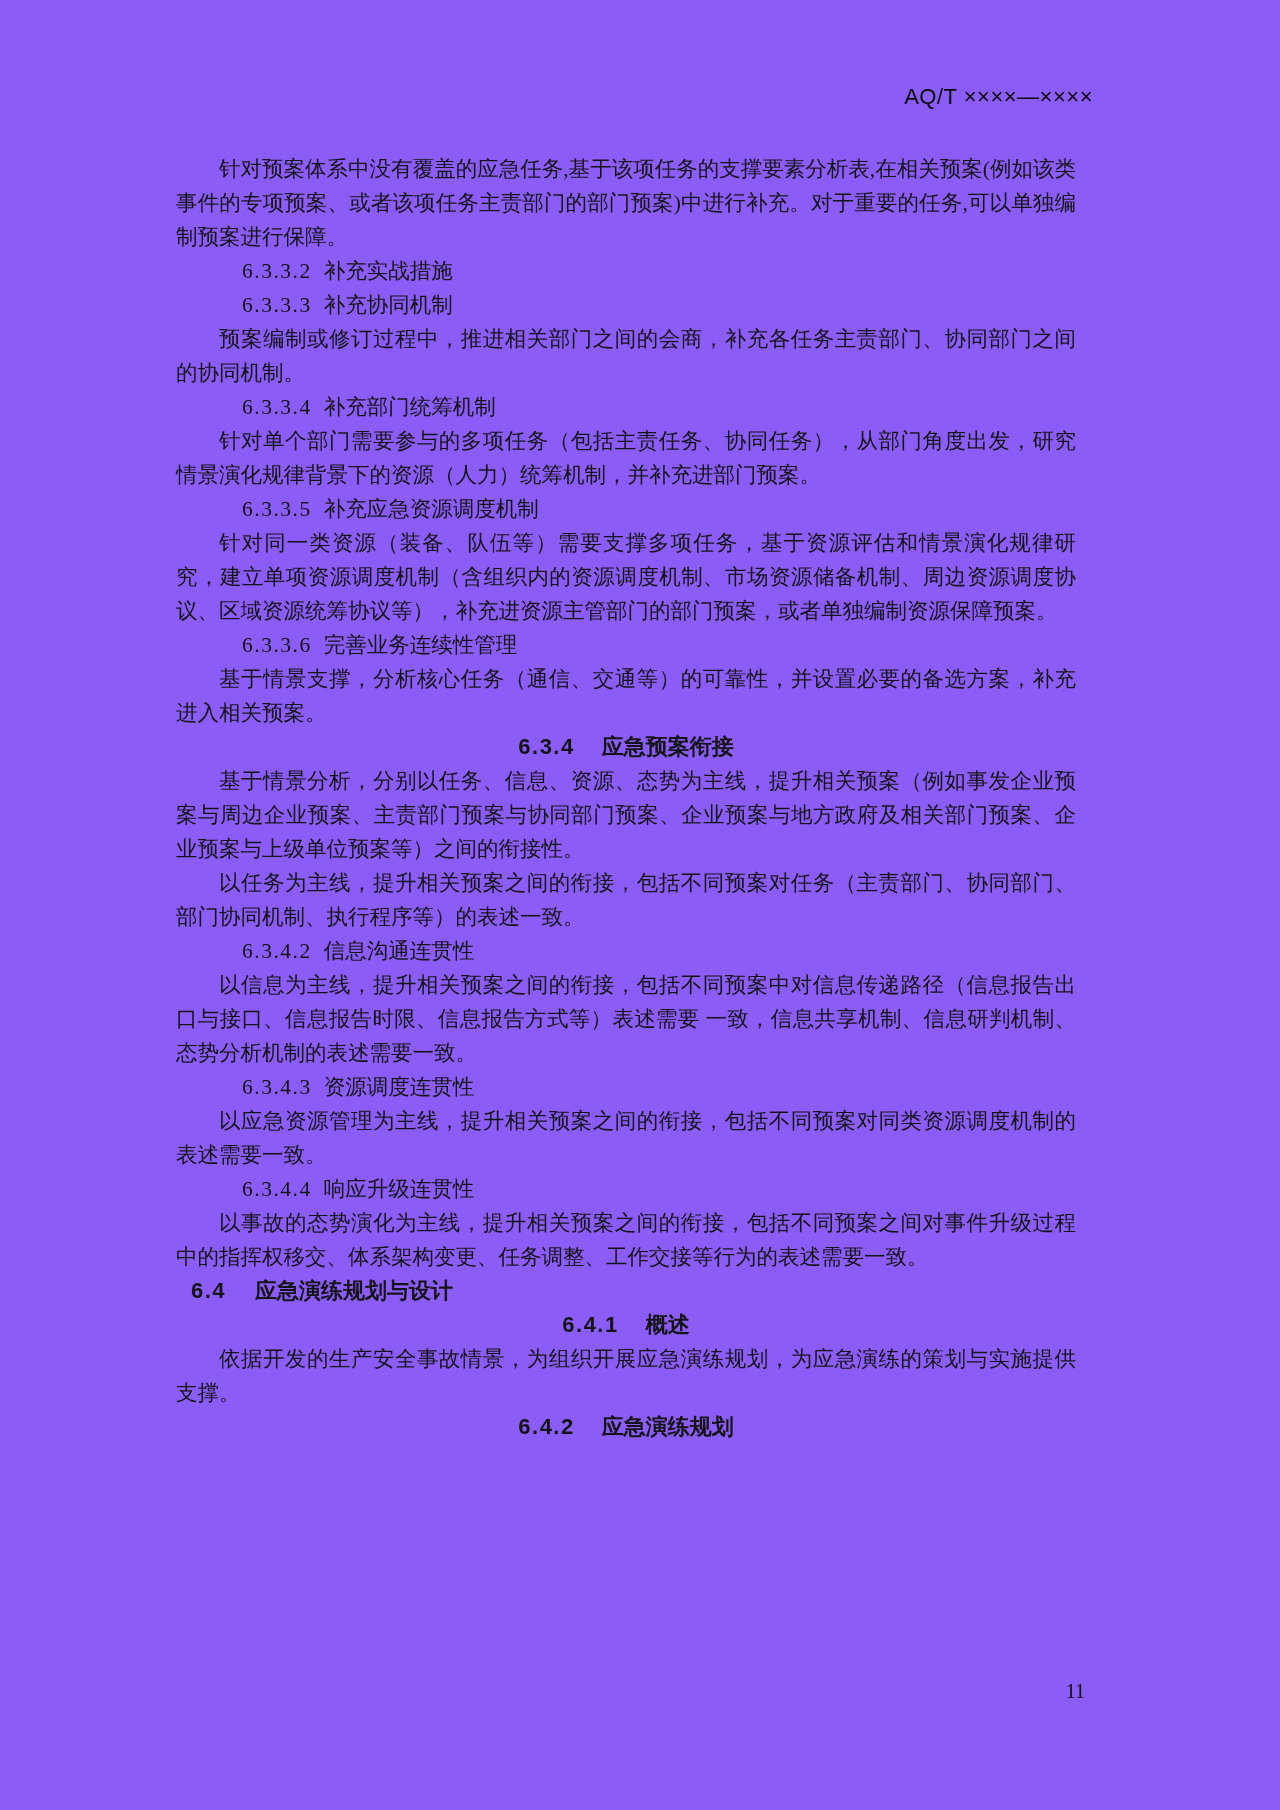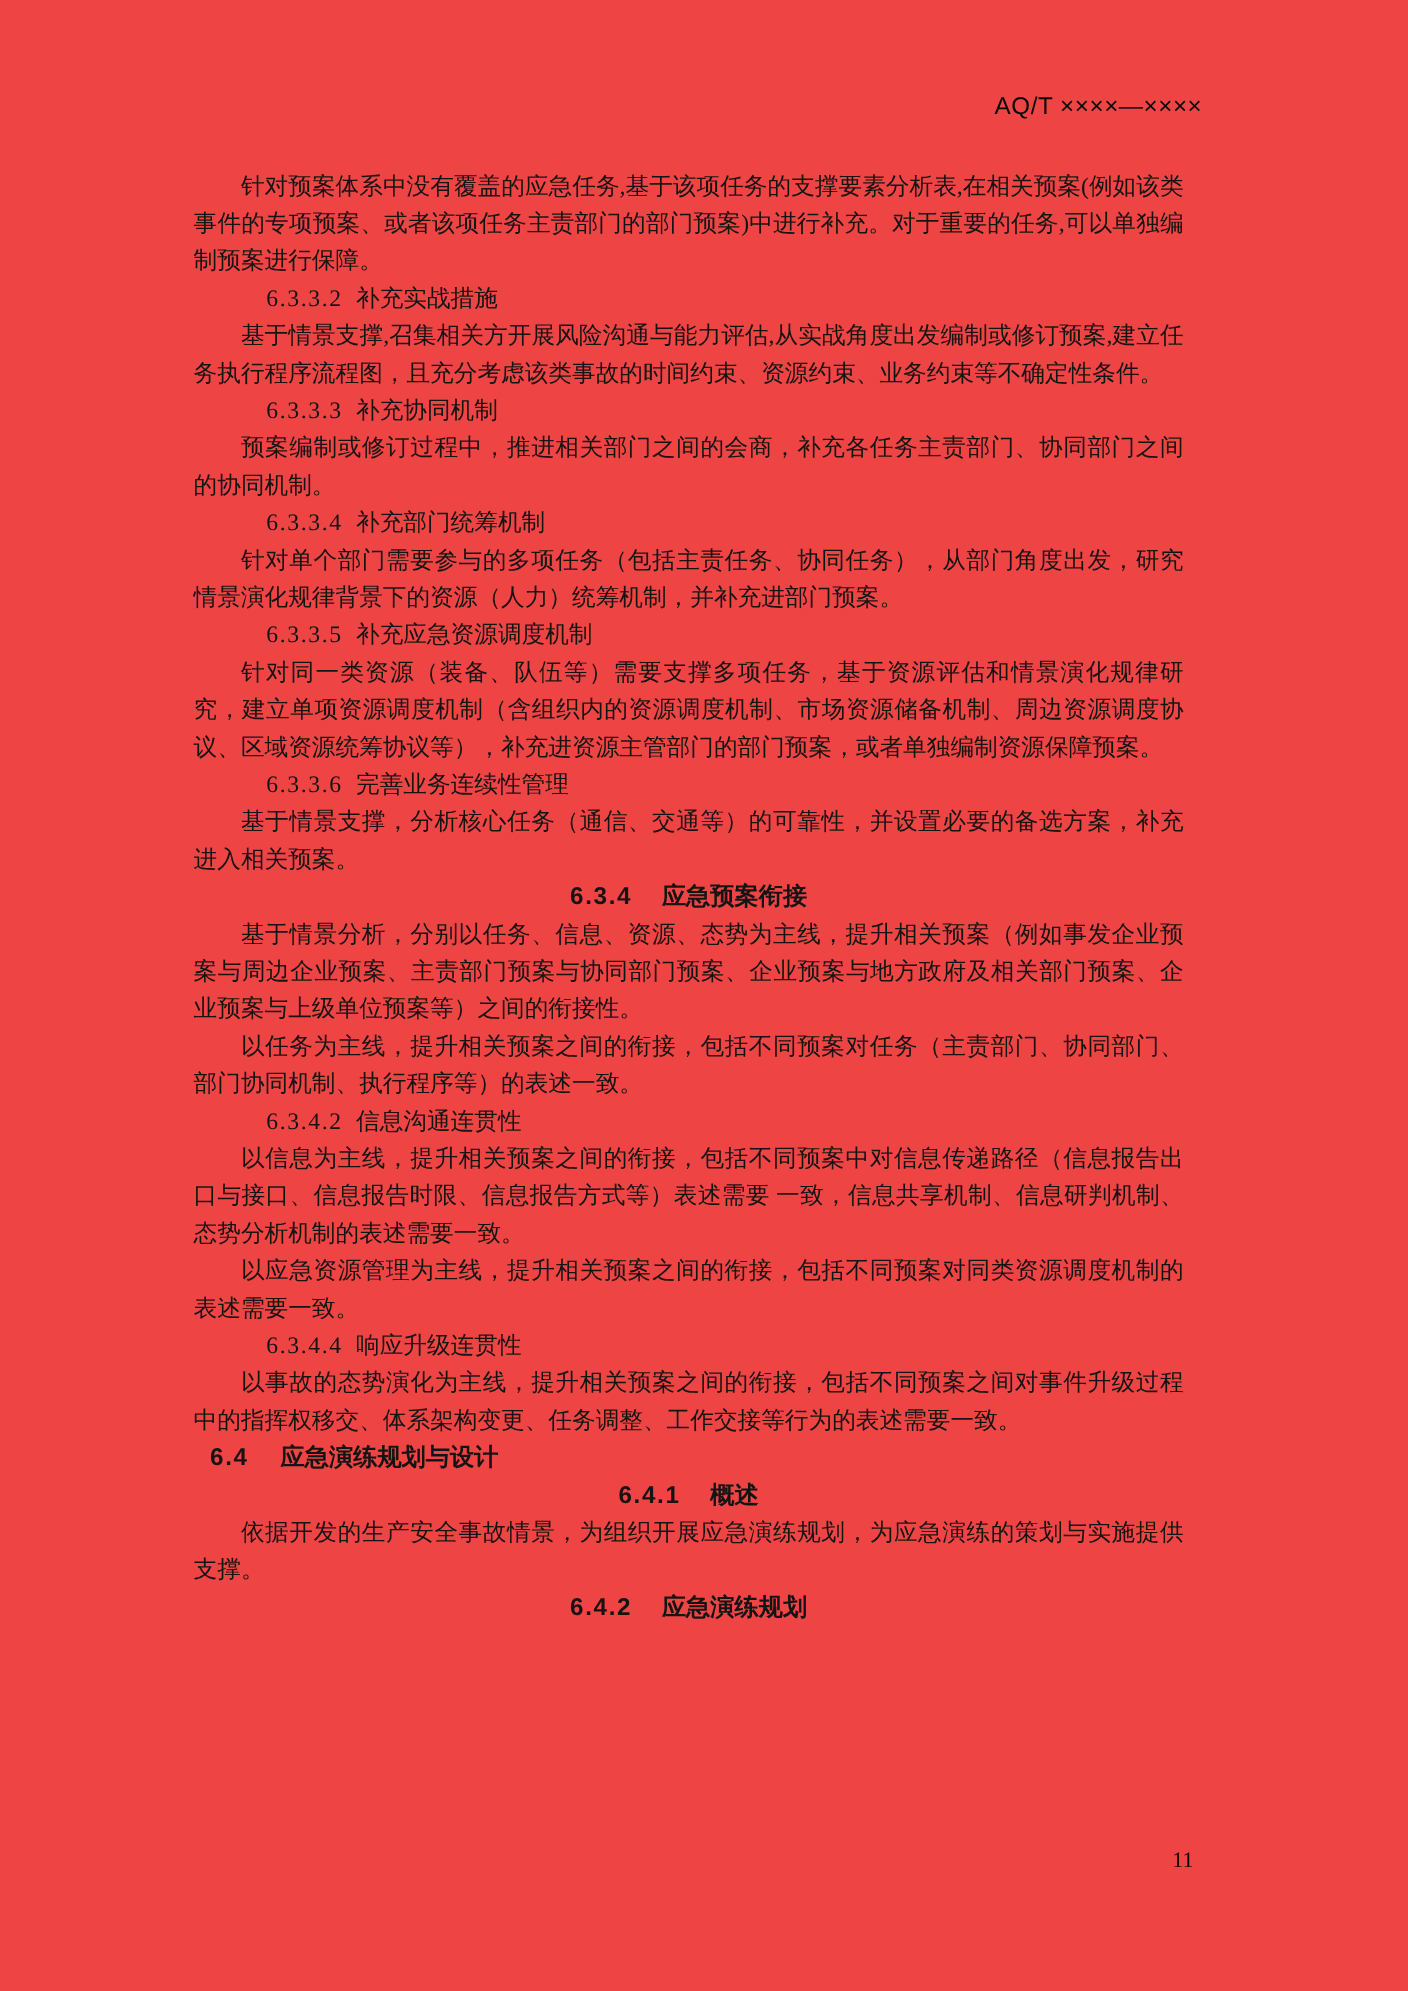--- a/index.html
+++ b/index.html
@@ -1,19 +1,19 @@
 <!DOCTYPE html>
 <html lang="zh"><head>
 <meta charset="utf-8">
 <style>
   html,body{margin:0;padding:0;background:#e8e8e8;}
   .page{
     position:relative;
     width:1280px;height:1810px;
-    background:#ef4444;
+    background:#8b5cf6;
     overflow:hidden;
     font-family:"Liberation Serif","DejaVu Serif",serif;
     color:#141414;
   }
   .header{
     position:absolute;
     top:84px;left:193px;width:900px;
     text-align:right;
     font-family:"Liberation Sans","DejaVu Sans",sans-serif;
     font-size:22px;
@@ -64,34 +64,34 @@
 </style>
 </head>
 <body>
 
 <div class="page">
   <div class="header">AQ/T ××××—××××</div>
 
   <div class="body-text">
       <p class="paragraph">针对预案体系中没有覆盖的应急任务,基于该项任务的支撑要素分析表,在相关预案(例如该类事件的专项预案、或者该项任务主责部门的部门预案)中进行补充。对于重要的任务,可以单独编制预案进行保障。</p>
       <div class="subheading"><span class="num">6.3.3.2</span><span class="title">补充实战措施</span></div>
-      <p class="paragraph">基于情景支撑,召集相关方开展风险沟通与能力评估,从实战角度出发编制或修订预案,建立任务执行程序流程图，且充分考虑该类事故的时间约束、资源约束、业务约束等不确定性条件。</p>
       <div class="subheading"><span class="num">6.3.3.3</span><span class="title">补充协同机制</span></div>
       <p class="paragraph">预案编制或修订过程中，推进相关部门之间的会商，补充各任务主责部门、协同部门之间的协同机制。</p>
       <div class="subheading"><span class="num">6.3.3.4</span><span class="title">补充部门统筹机制</span></div>
       <p class="paragraph">针对单个部门需要参与的多项任务（包括主责任务、协同任务），从部门角度出发，研究情景演化规律背景下的资源（人力）统筹机制，并补充进部门预案。</p>
       <div class="subheading"><span class="num">6.3.3.5</span><span class="title">补充应急资源调度机制</span></div>
       <p class="paragraph">针对同一类资源（装备、队伍等）需要支撑多项任务，基于资源评估和情景演化规律研究，建立单项资源调度机制（含组织内的资源调度机制、市场资源储备机制、周边资源调度协议、区域资源统筹协议等），补充进资源主管部门的部门预案，或者单独编制资源保障预案。</p>
       <div class="subheading"><span class="num">6.3.3.6</span><span class="title">完善业务连续性管理</span></div>
       <p class="paragraph">基于情景支撑，分析核心任务（通信、交通等）的可靠性，并设置必要的备选方案，补充进入相关预案。</p>
       <div class="heading3"><span class="num">6.3.4</span><span class="title">应急预案衔接</span></div>
       <p class="paragraph">基于情景分析，分别以任务、信息、资源、态势为主线，提升相关预案（例如事发企业预案与周边企业预案、主责部门预案与协同部门预案、企业预案与地方政府及相关部门预案、企业预案与上级单位预案等）之间的衔接性。</p>
       <p class="paragraph">以任务为主线，提升相关预案之间的衔接，包括不同预案对任务（主责部门、协同部门、部门协同机制、执行程序等）的表述一致。</p>
       <div class="subheading"><span class="num">6.3.4.2</span><span class="title">信息沟通连贯性</span></div>
       <p class="paragraph">以信息为主线，提升相关预案之间的衔接，包括不同预案中对信息传递路径（信息报告出口与接口、信息报告时限、信息报告方式等）表述需要 一致，信息共享机制、信息研判机制、态势分析机制的表述需要一致。</p>
+      <div class="subheading"><span class="num">6.3.4.3</span><span class="title">资源调度连贯性</span></div>
       <p class="paragraph">以应急资源管理为主线，提升相关预案之间的衔接，包括不同预案对同类资源调度机制的表述需要一致。</p>
       <div class="subheading"><span class="num">6.3.4.4</span><span class="title">响应升级连贯性</span></div>
       <p class="paragraph">以事故的态势演化为主线，提升相关预案之间的衔接，包括不同预案之间对事件升级过程中的指挥权移交、体系架构变更、任务调整、工作交接等行为的表述需要一致。</p>
       <div class="heading2"><span class="num">6.4</span><span class="title">应急演练规划与设计</span></div>
       <div class="heading3"><span class="num">6.4.1</span><span class="title">概述</span></div>
       <p class="paragraph">依据开发的生产安全事故情景，为组织开展应急演练规划，为应急演练的策划与实施提供支撑。</p>
       <div class="heading3"><span class="num">6.4.2</span><span class="title">应急演练规划</span></div>
     </div>
 
   <div class="footer">11</div>

